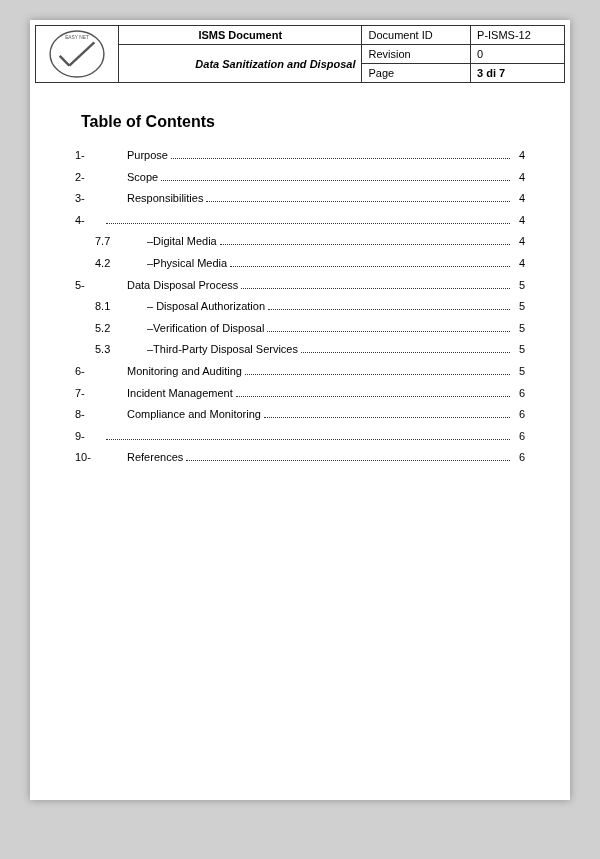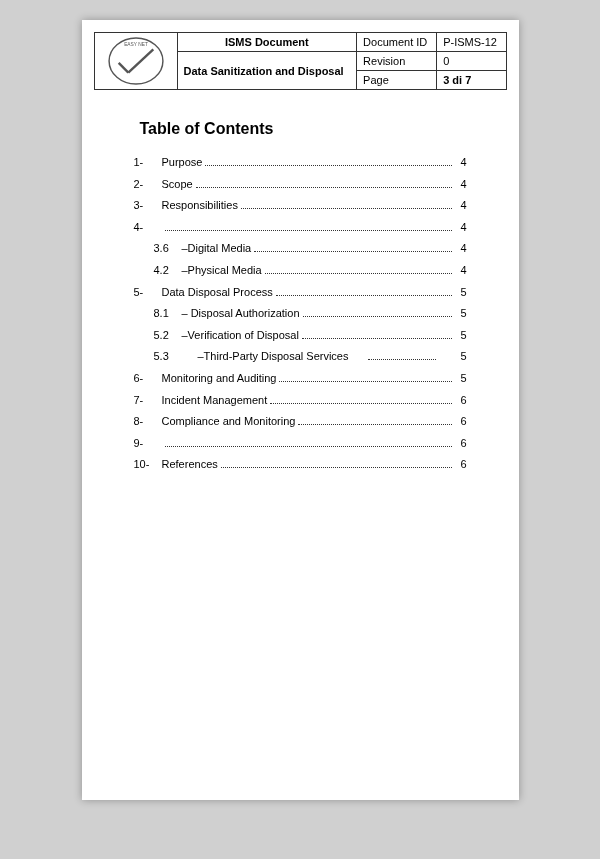--- a/index.html
+++ b/index.html
@@ -11,25 +11,25 @@
     body {
       background: #d0d0d0;
       display: flex;
       justify-content: center;
       align-items: flex-start;
       min-height: 859px;
       font-family: Arial, sans-serif;
     }
 
     .page {
-      width: 437px;
+      width: 540px;
       min-height: 780px;
       background: #ffffff;
       margin: 20px auto;
-      padding: 12px;
+      padding: 5px;
       box-shadow: 0 0 8px rgba(0,0,0,0.3);
       position: relative;
     }
 
     
     .header-table {
       width: 100%;
       border-collapse: collapse;
       border: 1px solid #333;
       margin-bottom: 0;
@@ -81,23 +81,24 @@
       font-size: 10px;
       font-weight: normal;
       vertical-align: top;
       padding: 3px 6px;
       border-bottom: 1px solid #333;
     }
 
     .main-title-cell {
       font-size: 16px;
       font-weight: bold;
-      text-align: left;
+      text-align: right;
       vertical-align: middle;
       padding: 6px 8px;
+      font-style: italic;
     }
 
     .revision-label {
       font-size: 10px;
       padding: 2px 6px;
       border-left: 1px solid #333;
       border-bottom: 1px solid #333;
     }
 
     .revision-value {
@@ -150,20 +151,21 @@
       min-width: 28px;
       font-size: 11px;
       color: #000;
       flex-shrink: 0;
     }
 
     .toc-text {
       font-size: 11px;
       color: #000;
       white-space: nowrap;
+      margin-left: 24px;
     }
 
     .toc-dots {
       flex: 1;
       border-bottom: 1px dotted #333;
       margin: 0 3px 3px 3px;
       min-width: 10px;
     }
 
     .toc-page {
@@ -246,21 +248,21 @@
           <span class="toc-text">Responsibilities</span>
           <span class="toc-dots"></span>
           <span class="toc-page">4</span>
         </li>
         <li class="toc-item" style="padding-left: 0px;">
           <span class="toc-num">4-</span>
           <span class="toc-dots"></span>
           <span class="toc-page">4</span>
         </li>
         <li class="toc-item" style="padding-left: 20px;">
-          <span class="toc-num">3.6</span>
+          <span class="toc-num">7.7</span>
           <span class="toc-text">–Digital Media</span>
           <span class="toc-dots"></span>
           <span class="toc-page">4</span>
         </li>
         <li class="toc-item" style="padding-left: 20px;">
           <span class="toc-num">4.2</span>
           <span class="toc-text">–Physical Media</span>
           <span class="toc-dots"></span>
           <span class="toc-page">4</span>
         </li>
@@ -275,21 +277,21 @@
           <span class="toc-text">– Disposal Authorization</span>
           <span class="toc-dots"></span>
           <span class="toc-page">5</span>
         </li>
         <li class="toc-item" style="padding-left: 20px;">
           <span class="toc-num">5.2</span>
           <span class="toc-text">–Verification of Disposal</span>
           <span class="toc-dots"></span>
           <span class="toc-page">5</span>
         </li>
-        <li class="toc-item" style="padding-left: 20px; gap: 16px;">
+        <li class="toc-item" style="padding-left: 20px;">
           <span class="toc-num">5.3</span>
           <span class="toc-text">–Third-Party Disposal Services</span>
           <span class="toc-dots"></span>
           <span class="toc-page">5</span>
         </li>
         <li class="toc-item" style="padding-left: 0px;">
           <span class="toc-num">6-</span>
           <span class="toc-text">Monitoring and Auditing</span>
           <span class="toc-dots"></span>
           <span class="toc-page">5</span>

